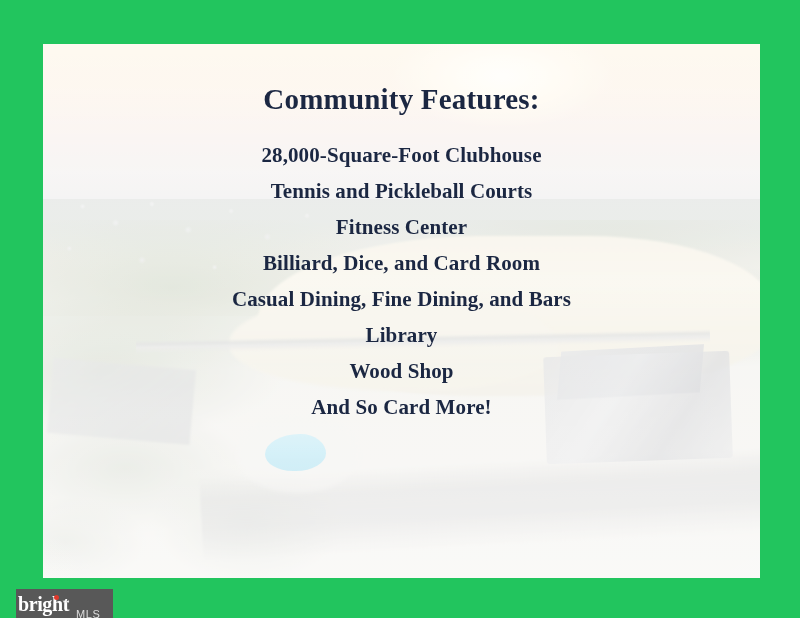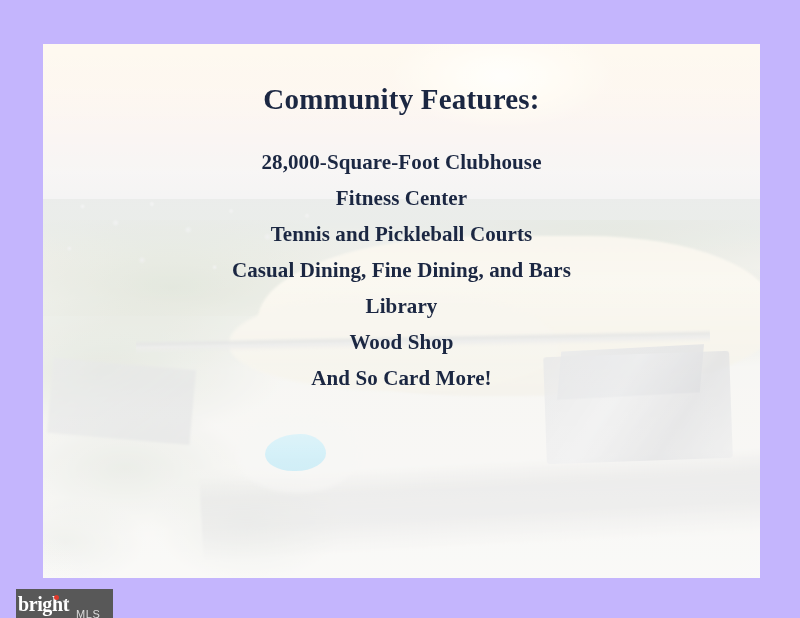--- a/index.html
+++ b/index.html
@@ -13,21 +13,21 @@
     height: 618px;
     overflow: hidden;
     font-family: "Liberation Serif", "DejaVu Serif", serif;
   }
 
   
   #canvas {
     position: relative;
     width: 800px;
     height: 618px;
-    background: #c4b5fd;
+    background: #22c55e;
   }
 
   
   #photo-plate {
     position: absolute;
     left: 43px;
     top: 44px;
     width: 717px;
     height: 534px;
     overflow: hidden;
@@ -252,21 +252,21 @@
     font-size: 29px;
     font-weight: bold;
     letter-spacing: 0.2px;
     line-height: 34px;
   }
   #features-list {
     position: absolute;
     left: 0; right: 0;
     top: 89px;
     list-style: none;
-    margin: 11px;
+    margin: 4px;
     padding: 0;
     font-family: Liberation Serif, serif;
   }
   #features-list li {
     font-size: 21px;
     font-weight: bold;
     line-height: 36px;
     letter-spacing: 0.1px;
     white-space: nowrap;
   }
@@ -342,22 +342,23 @@
     <div class="photo-layer" id="layer-clubhouse"></div>
 
     <div class="photo-layer" id="layer-wash"></div>
     <div class="photo-layer" id="layer-wash-gradient"></div>
     <div class="photo-layer" id="layer-vignette"></div>
 
     <div id="text-overlay">
       <div id="features-title">Community Features:</div>
       <ul id="features-list">
         <li>28,000-Square-Foot Clubhouse</li>
+        <li>Tennis and Pickleball Courts</li>
         <li>Fitness Center</li>
-        <li>Tennis and Pickleball Courts</li>
+        <li>Billiard, Dice, and Card Room</li>
         <li>Casual Dining, Fine Dining, and Bars</li>
         <li>Library</li>
         <li>Wood Shop</li>
         <li>And So Card More!</li>
       </ul>
     </div>
 
   </div>
 
   <div id="watermark">

